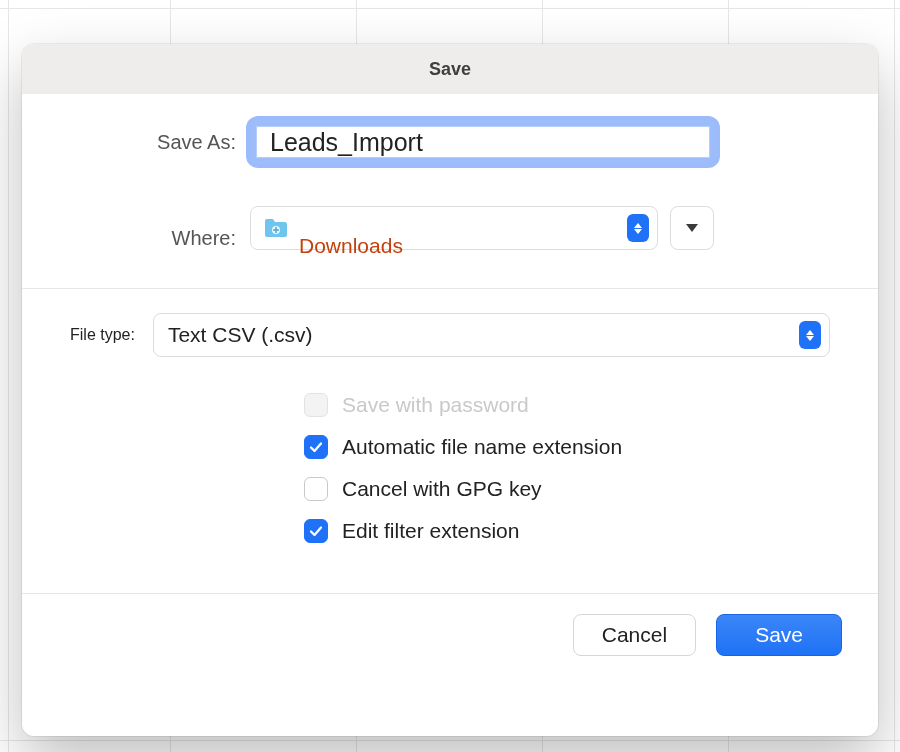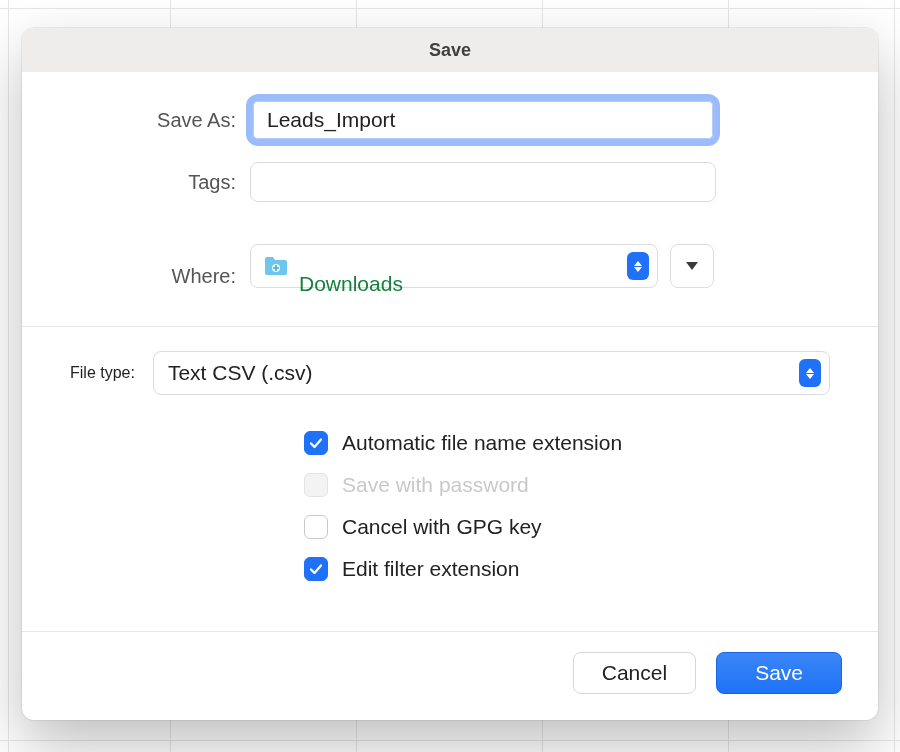--- a/index.html
+++ b/index.html
@@ -31,21 +31,21 @@
     .gridline-v {
       position: absolute;
       top: 0;
       bottom: 0;
       width: 1px;
       background: #e6e6e6;
     }
     .dialog {
       position: absolute;
       left: 22px;
-      top: 28px;
+      top: 44px;
       width: 856px;
       height: 692px;
       background: #fff;
       border-radius: 12px;
       box-shadow: 0 25px 60px rgba(0,0,0,0.25), 0 0 0 1px rgba(0,0,0,0.06);
       display: flex;
       flex-direction: column;
       overflow: hidden;
     }
     .dialog-titlebar {
@@ -71,23 +71,23 @@
     .label {
       width: 168px;
       text-align: right;
       font-size: 20px;
       color: #555;
       padding-right: 14px;
     }
     .text-input {
       flex: 0 0 466px;
       height: 44px;
-      border: 3px solid #8b5cf6;
-      border-radius: 8px;
-      font-size: 21px;
+      border: 6px solid #8b5cf6;
+      border-radius: 8px;
+      font-size: 25px;
       padding: 0 14px;
       color: #222;
       background: #fff;
     }
     .text-input.focus-ring {
       outline: none;
       border-color: #9cbdf9;
       box-shadow: 0 0 0 4px rgba(72,131,247,0.55), inset 0 0 0 1px rgba(72,131,247,0.4);
     }
     .tags-input {
@@ -115,21 +115,21 @@
     }
     .folder-icon {
       width: 26px;
       height: 22px;
       position: relative;
     }
     .folder-icon svg { width: 26px; height: 22px; }
     .where-text {
       flex: 1;
       font-size: 21px;
-      color: #15803d;
+      color: #c2410c;
       margin-top: 36px;
     }
     .stepper-caret {
       width: 22px;
       height: 28px;
       border-radius: 6px;
       background: #1f72f7;
       display: flex;
       flex-direction: column;
       align-items: center;
@@ -272,24 +272,20 @@
 
   <div class="dialog-titlebar">
     <span>Save</span>
   </div>
 
   <div class="section">
     <div class="row">
       <div class="label">Save As:</div>
       <input class="text-input focus-ring" type="text" value="Leads_Import" style="">
     </div>
-    <div class="row">
-      <div class="label">Tags:</div>
-      <input class="tags-input" type="text" value="" style="">
-    </div>
     <div class="row where-row">
       <div class="label">Where:</div>
       <div class="where-select">
         <span class="folder-icon">
           <svg viewBox="0 0 26 22">
             <path d="M2 4 Q2 2 4 2 L10 2 L12 5 L22 5 Q24 5 24 7 L24 18 Q24 20 22 20 L4 20 Q2 20 2 18 Z" fill="#6fc5ee"></path>
             <circle cx="13" cy="13" r="4" fill="#ffffff" opacity="0.85"></circle>
             <path d="M13 10 L13 16 M16 13 L10 13" stroke="#4aa8dc" stroke-width="1.6"></path>
           </svg>
         </span>
@@ -314,34 +310,34 @@
         <span class="filetype-text">Text CSV (.csv)</span>
         <span class="stepper-caret">
           <span class="ar up"></span>
           <span class="ar dn"></span>
         </span>
       </div>
     </div>
 
     <div class="checkbox-list">
 
+      <div class="cb-row disabled">
+        <span class="checkbox disabled"></span>
+        <span>Save with password</span>
+      </div>
+
       <div class="cb-row">
         <span class="checkbox checked">
           <svg viewBox="0 0 16 16">
               <path d="M3 8.5 L6.5 12 L13 4.5" stroke="#fff" stroke-width="2.3" fill="none" stroke-linecap="round" stroke-linejoin="round"></path>
             </svg>
         </span>
         <span>Automatic file name extension</span>
       </div>
 
-      <div class="cb-row disabled">
-        <span class="checkbox disabled"></span>
-        <span>Save with password</span>
-      </div>
-
       <div class="cb-row">
         <span class="checkbox"></span>
         <span>Cancel with GPG key</span>
       </div>
 
       <div class="cb-row">
         <span class="checkbox checked">
           <svg viewBox="0 0 16 16">
               <path d="M3 8.5 L6.5 12 L13 4.5" stroke="#fff" stroke-width="2.3" fill="none" stroke-linecap="round" stroke-linejoin="round"></path>
             </svg>

